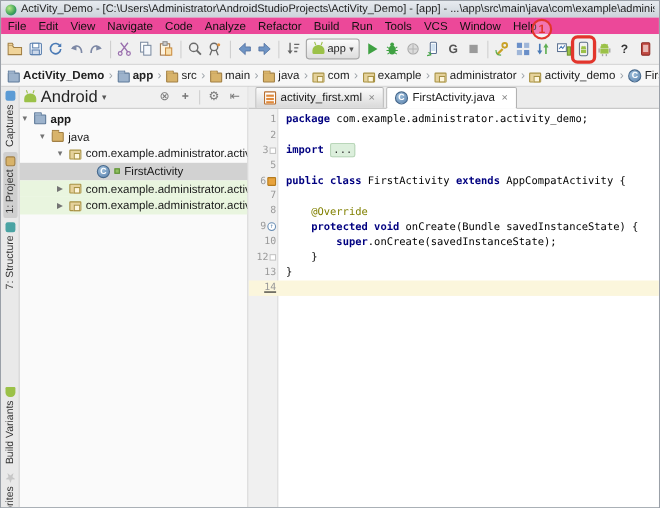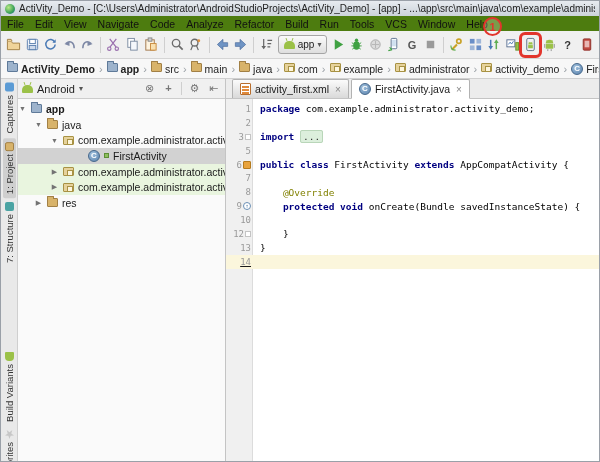--- a/index.html
+++ b/index.html
@@ -6,38 +6,38 @@
   html,body{width:600px;height:462px;overflow:hidden;}
   body{font-family:"Liberation Sans","DejaVu Sans",sans-serif;font-size:10.5px;color:#1a1a1a;background:#ececec;position:relative;}
   .window{width:600px;height:462px;display:flex;flex-direction:column;border:1px solid #9aa0a8;}
 
   
   .titlebar{height:15px;background:linear-gradient(#e7ebf0,#ccd3da);display:flex;align-items:center;padding:0 4px;gap:4px;flex:0 0 auto;}
   .as-logo{width:10px;height:10px;border-radius:50%;background:radial-gradient(circle at 35% 35%,#b8e986,#3ba158 60%,#1d6fa5);flex:0 0 auto;}
   .title-text{font-size:10px;color:#222;white-space:nowrap;overflow:hidden;}
 
   
-  .menubar{height:15px;background:#4d7c0f;display:flex;align-items:center;padding:0 6px;gap:11px;flex:0 0 auto;}
+  .menubar{height:15px;background:#ec4899;display:flex;align-items:center;padding:0 6px;gap:11px;flex:0 0 auto;}
   .menu-item{font-size:10.5px;color:#111;cursor:default;}
 
   
   .toolbar{height:28px;background:#f0f0f0;border-bottom:1px solid #d5d5d5;display:flex;align-items:center;padding:0 5px;gap:3px;flex:0 0 auto;position:relative;}
   .tbi{width:17px;height:18px;display:flex;align-items:center;justify-content:center;border-radius:2px;position:relative;}
   .tbi svg{display:block;}
   .tb-div{width:1px;height:16px;background:#cfcfcf;margin:0 2px;}
   .glyph-ic{font-size:11px;font-weight:bold;color:#555;}
   .combo{height:19px;display:flex;align-items:center;gap:3px;padding:0 5px;border:1px solid #a5a5a5;border-radius:3px;background:linear-gradient(#fbfbfb,#dedede);}
   .combo .cb-label{font-size:10px;color:#222;}
   .combo .cb-arrow{font-size:8px;color:#555;}
   .redbox{outline:3px solid #e2352c;outline-offset:1px;}
   .annot-circle{position:absolute;left:482px;top:-14px;width:19px;height:19px;border:2px solid #e2352c;border-radius:50%;display:flex;align-items:center;justify-content:center;color:#e2352c;font-weight:bold;font-size:11px;background:rgba(255,255,255,0.25);z-index:50;}
 
   
   .crumbs{height:20px;background:#f7f7f7;border-bottom:1px solid #d0d0d0;display:flex;align-items:center;padding:0 6px;flex:0 0 auto;white-space:nowrap;overflow:hidden;}
-  .crumb{display:flex;align-items:flex-start;gap:3px;}
+  .crumb{display:flex;align-items:flex-end;gap:3px;}
   .crumb-label{font-size:10.5px;color:#222;}
   .crumb-label.b{font-weight:bold;}
   .crumb-sep{color:#9aa0a6;font-size:11px;margin:0 4px;}
 
   
   .icn{display:inline-block;flex:0 0 auto;}
   .icn-folder{width:11px;height:9px;background:#d8b36a;border:1px solid #a2form;border:1px solid #a28045;border-radius:1px;position:relative;}
   .icn-folder::before{content:"";position:absolute;left:-1px;top:-3px;width:5px;height:2px;background:#d8b36a;border:1px solid #a28045;border-bottom:none;border-radius:1px 1px 0 0;}
   .icn-proj{background:#9db3cc;border-color:#5f7globals;border-color:#5f7a99;}
   .icn-proj::before{background:#9db3cc;border-color:#5f7a99;}
@@ -63,21 +63,21 @@
   .st-android{background:#9bc148;border-radius:4px 4px 1px 1px;}
   .st-star{background:#c7c7c7;clip-path:polygon(50% 0,63% 35%,100% 38%,70% 60%,81% 100%,50% 76%,19% 100%,30% 60%,0 38%,37% 35%);}
   .sp{flex:1;}
 
   
   .ppanel{width:208px;background:#fafafa;border-right:1px solid #c4c4c4;display:flex;flex-direction:column;flex:0 0 auto;min-height:0;}
   .phead{height:20px;background:#f0f0f0;border-bottom:1px solid #cccccc;display:flex;align-items:center;padding:0 4px;gap:4px;flex:0 0 auto;}
   .robot{width:11px;height:8px;background:#9bc148;border-radius:5px 5px 1px 1px;position:relative;}
   .robot::before{content:"";position:absolute;left:2px;top:-3px;width:1px;height:3px;background:#9bc148;transform:rotate(-20deg);}
   .robot::after{content:"";position:absolute;right:2px;top:-3px;width:1px;height:3px;background:#9bc148;transform:rotate(20deg);}
-  .phead-label{font-size:11px;color:#222;}
+  .phead-label{font-size:15px;color:#222;}
   .phead-arrow{font-size:8px;color:#555;}
   .ph-ic{color:#777;font-size:11px;line-height:1;width:15px;text-align:center;}
   .ph-div{width:1px;height:13px;background:#cfcfcf;margin:0 1px;}
   .tree{flex:1;overflow:hidden;padding-top:2px;font-size:10.5px;}
   .trow{height:15.7px;display:flex;align-items:center;gap:4px;white-space:nowrap;overflow:hidden;}
   .trow .exp{width:9px;font-size:7px;color:#737373;text-align:center;flex:0 0 auto;}
   .trow.sel{background:#d2d2d2;}
   .trow.green{background:#e9f5df;}
   .tlabel{color:#1a1a1a;}
   .tlabel.b{font-weight:bold;}
@@ -436,25 +436,20 @@
         <div class="trow ind2 green">
             <span class="exp">▶</span>
             <span class="icn icn-pkg"></span>
             <span class="tlabel">com.example.administrator.activity_demo</span>
           </div>
         <div class="trow ind2 green">
             <span class="exp">▶</span>
             <span class="icn icn-pkg"></span>
             <span class="tlabel">com.example.administrator.activity_demo</span>
           </div>
-        <div class="trow ind1">
-            <span class="exp">▶</span>
-            <span class="icn icn-folder"></span>
-            <span class="tlabel">res</span>
-          </div>
       </div>
     </div>
 
     <div class="editor">
       <div class="tabsbar">
         <span class="tab">
           <span class="icn icn-xml"></span>
           <span>activity_first.xml</span>
           <span class="tab-close">×</span>
         </span>
@@ -515,20 +510,21 @@
               <div class="gut">
                 <span class="lnum">9</span>
                 <span class="gicn gi-ovr">↑</span>
               </div>
               <div class="ctext"><span>    </span><span class="kw">protected void</span><span> onCreate(Bundle savedInstanceState) {</span></div>
             </div>
           <div class="crow">
               <div class="gut">
                 <span class="lnum">10</span>
               </div>
+              <div class="ctext"><span>        </span><span class="kw">super</span><span>.onCreate(savedInstanceState);</span></div>
             </div>
           <div class="crow">
               <div class="gut">
                 <span class="lnum">12</span>
                 <span class="gicn gi-fold"></span>
               </div>
               <div class="ctext"><span>    }</span></div>
             </div>
           <div class="crow">
               <div class="gut">

